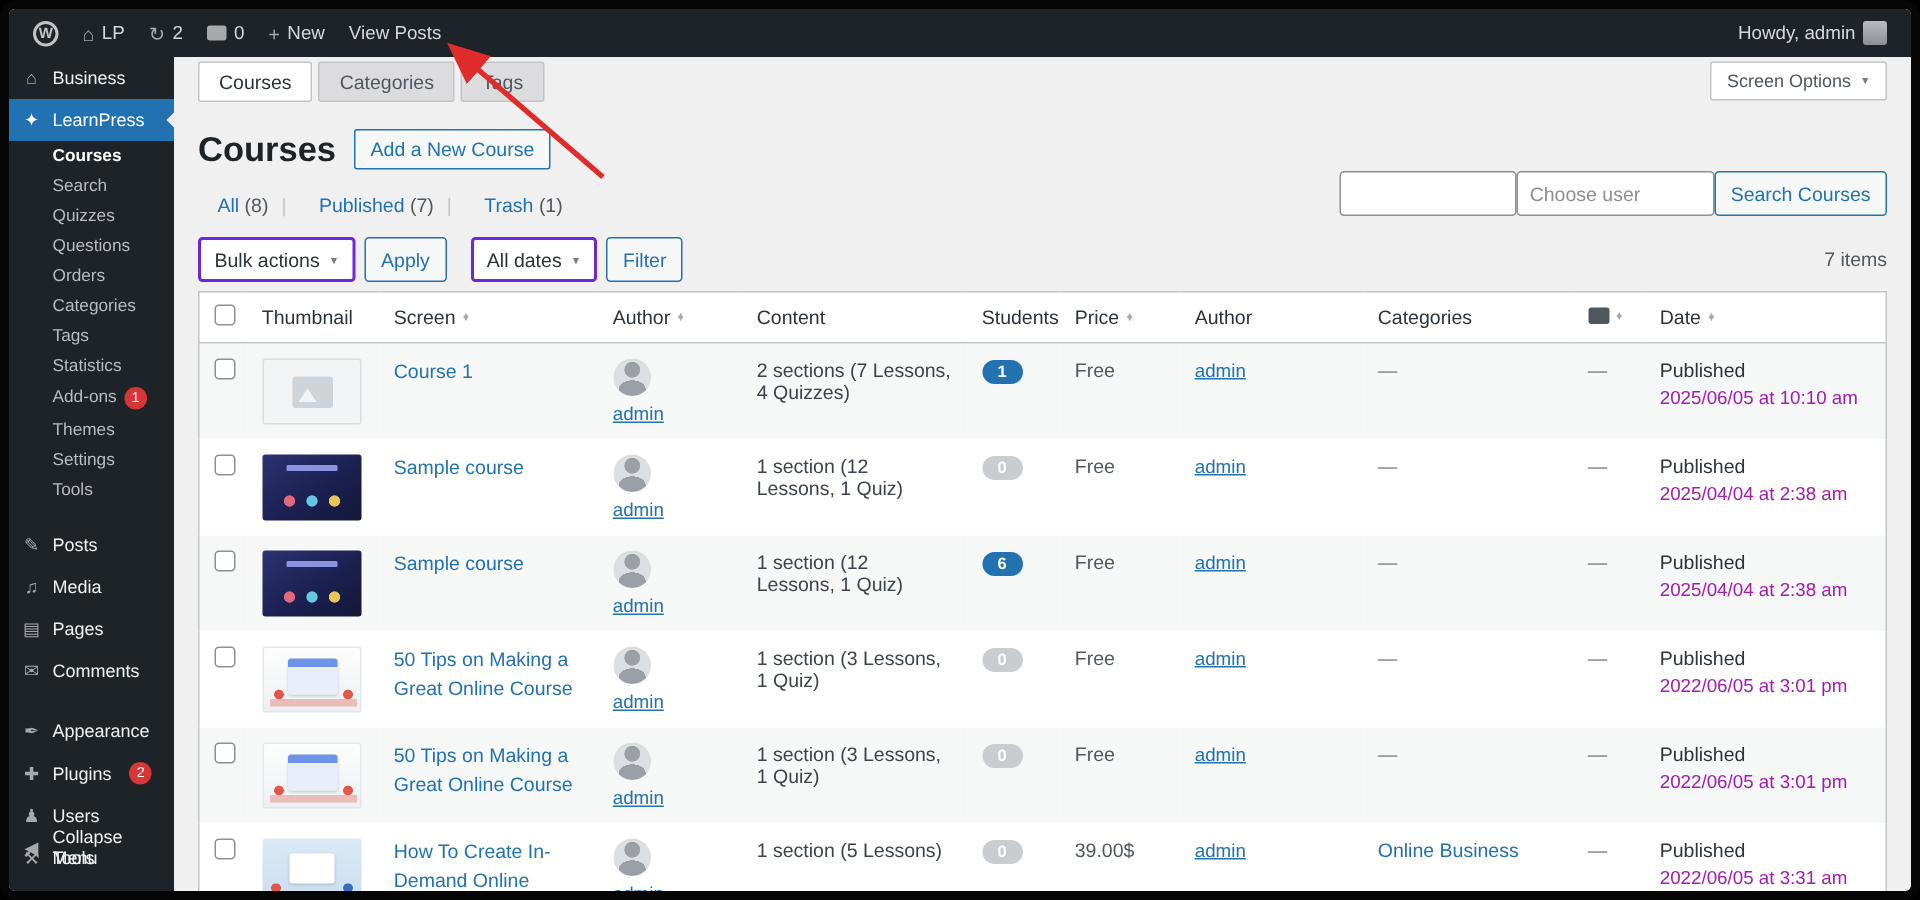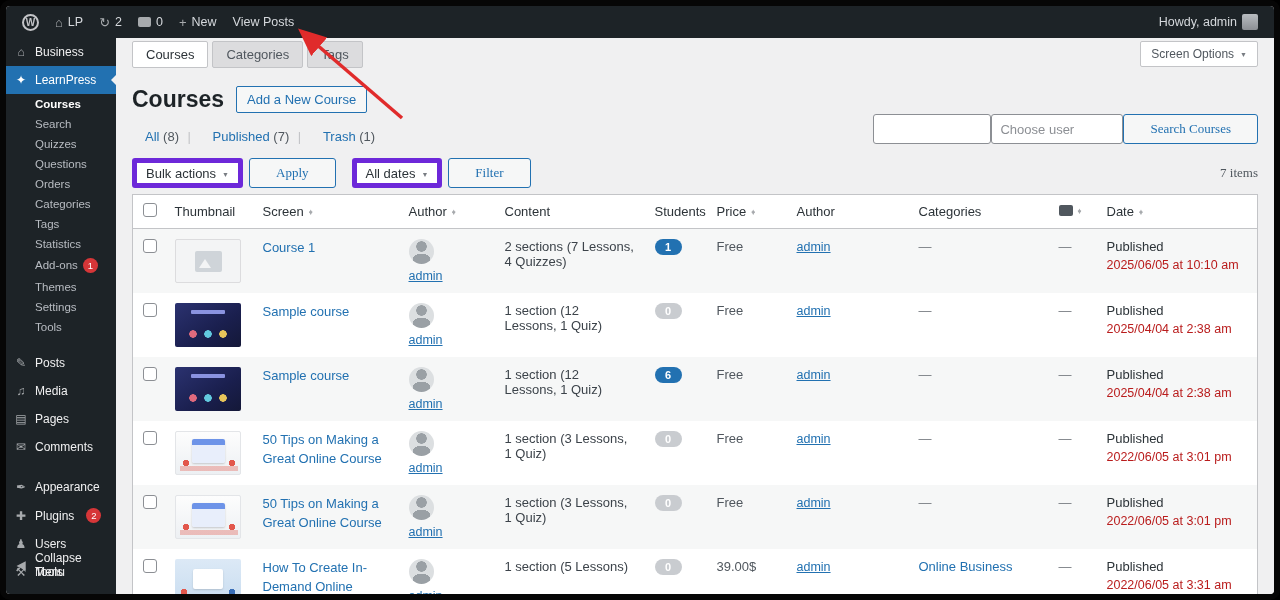--- a/index.html
+++ b/index.html
@@ -47,26 +47,26 @@
   .add-new { border:1px solid #2271b1; color:#2271b1; background:#f6f7f7; padding:5px 10px; font-size:13px; border-radius:2px; cursor:pointer; font-family:inherit; }
 
   .views-row { margin:16px 16px 0; font-size:13px; color:#50575e; }
   .view { color:#2271b1; text-decoration:none; cursor:pointer;margin-left:13px; }
   .view-count { color:#50575e; }
   .view-sep { color:#c3c4c7; margin:0 5px; }
 
   .search-group { position:absolute; top:76px; right:16px; display:flex; gap:0; align-items:center; }
   .text-input { height:30px; border:1px solid #8c8f94; border-radius:3px; background:#fff; padding:0 8px; font-size:13px; font-family:inherit; color:#2c3338; }
   .text-input::placeholder { color:#8c8f94; }
-  .btn-blue-outline { height:30px; border:1px solid #2271b1; color:#2271b1; background:#f6f7f7; border-radius:3px; padding:0 26px; font-size:13px; cursor:pointer; font-family:Liberation Serif, serif; }
+  .btn-blue-outline { height:30px; border:1px solid #2271b1; color:#2271b1; background:#f6f7f7; border-radius:3px; padding:0 10px; font-size:13px; cursor:pointer; font-family:Liberation Sans, sans-serif; }
 
   .bulk-row { margin:14px 16px 0; display:flex; gap:6px; align-items:center; position:relative; height:30px; }
-  .wp-select { height:30px; border:5px solid #6d28d9; border-radius:3px; background:#fff; padding:0 9px; font-size:13px; color:#2c3338; display:inline-flex; align-items:center; cursor:pointer; font-family:inherit; }
+  .wp-select { height:30px; border:2px solid #6d28d9; border-radius:3px; background:#fff; padding:0 9px; font-size:13px; color:#2c3338; display:inline-flex; align-items:center; cursor:pointer; font-family:inherit; }
   .ml { margin-left:10px; }
-  .items-count { position:absolute; right:0; top:50%; transform:translateY(-50%); color:#50575e; font-size:13px;font-family:Liberation Serif, serif; }
+  .items-count { position:absolute; right:0; top:50%; transform:translateY(-50%); color:#50575e; font-size:13px; }
 
   
   .list-table { width:calc(100% - 32px); margin:6px 16px 0; background:#fff; border:1px solid #c3c4c7; border-collapse:collapse; font-size:13px; table-layout:fixed; }
   .list-table th { text-align:left; font-weight:400; color:#2c3338; padding:8px 10px; border-bottom:1px solid #c3c4c7; white-space:nowrap; }
   .list-table td { padding:10px; vertical-align:top; }
   .list-table tbody tr:nth-child(odd) { background:#f6f7f7; }
   .sortable { color:#2c3338; text-decoration:none; cursor:pointer; display:inline-flex; align-items:center; }
   .sort { display:inline-block; margin-left:4px; line-height:0; }
   .sort::before { content:"▲"; display:block; font-size:6px; color:#a7aaad; margin-bottom:2px; }
   .sort::after { content:"▼"; display:block; font-size:6px; color:#a7aaad; }
@@ -80,21 +80,21 @@
       radial-gradient(circle at 50% 30%, #9aa0a5 0 5px, transparent 5.5px),
       radial-gradient(ellipse 9px 6px at 50% 82%, #9aa0a5 0 99%, transparent 100%),
       #dcdfe1; }
   .author-link { color:#2271b1; text-decoration:underline; cursor:pointer; font-size:12.5px; }
   .badge { display:inline-block; min-width:27px; text-align:center; border-radius:10px; background:#2271b1; color:#fff; font-size:11px; padding:2px 0; font-weight:700; }
   .badge[data-state="zero"] { background:#c9ccd0; }
   .muted { color:#50575e;margin-top:11px; }
   .dash { color:#787c82; }
   .cat-link { color:#2271b1; text-decoration:none; cursor:pointer; }
   .pub { color:#2c3338; }
-  .date2 { color:#b91c1c; margin-top:3px; font-size:12.5px; line-height:1.4; }
+  .date2 { color:#a21caf; margin-top:3px; font-size:12.5px; line-height:1.4; }
 
   
   .thumb { width:66px; height:44px; border-radius:2px; position:relative; overflow:hidden; cursor:pointer; }
   .thumb[data-thumb="placeholder"] { background:#f3f4f5; border:1px solid #dcdcde; }
   .thumb[data-thumb="placeholder"]::before { content:""; position:absolute; left:19px; top:11px; width:27px; height:21px; background:#cfd4d9; border-radius:2px; }
   .thumb[data-thumb="placeholder"]::after { content:""; position:absolute; left:23px; top:19px; border-left:6px solid transparent; border-right:6px solid transparent; border-bottom:9px solid #f3f4f5; }
   .thumb[data-thumb="dark"] { background:linear-gradient(145deg,#2b3270 0%,#1a1f4e 60%,#141838 100%); }
   .thumb[data-thumb="dark"]::before { content:""; position:absolute; left:16px; top:7px; width:34px; height:4px; background:#8a93e0; border-radius:1px; }
   .thumb[data-thumb="dark"]::after { content:""; position:absolute; left:10px; bottom:4px; width:46px; height:14px; background:
       radial-gradient(circle at 8px 5px, #e06a7d 0 3.5px, transparent 4px),

